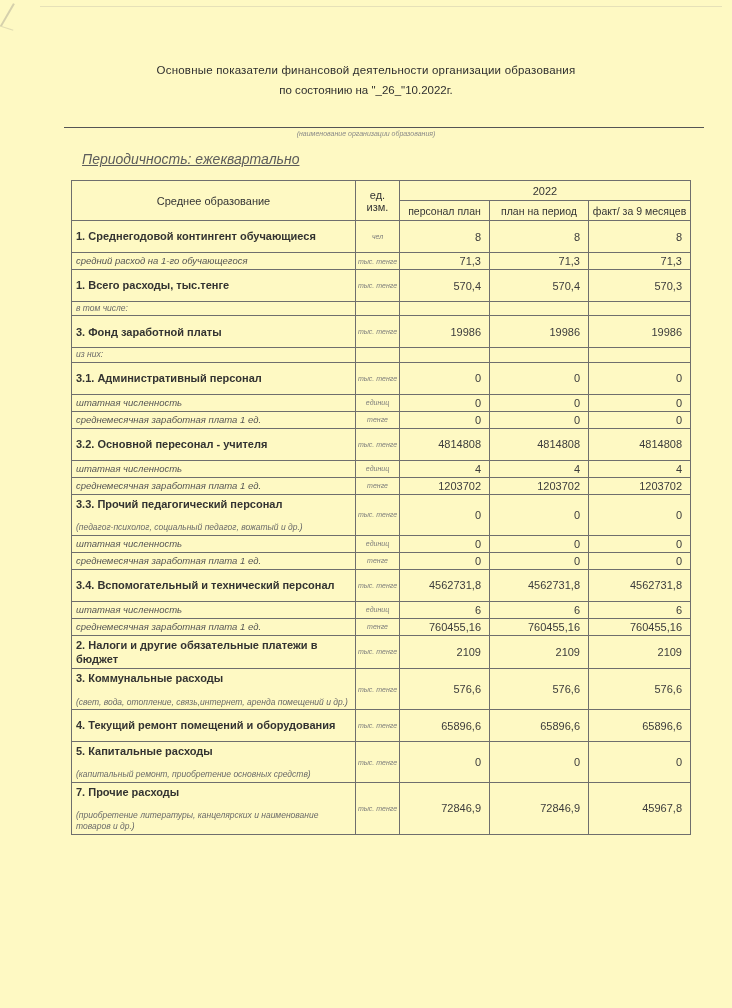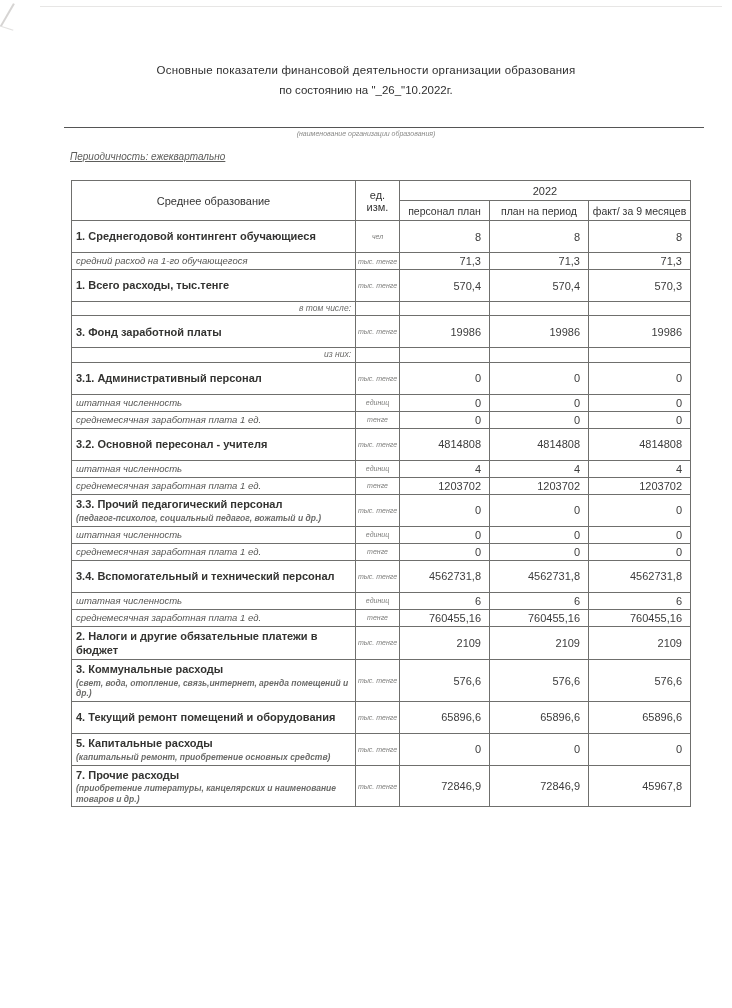--- a/index.html
+++ b/index.html
@@ -2,21 +2,21 @@
 <html><head>
 <meta charset="utf-8">
 <style>
   * { margin:0; padding:0; box-sizing:border-box; }
   html,body { background:#e8e6e2; }
   body { font-family:"Liberation Sans", sans-serif; }
   .page {
     position:relative;
     width:732px; height:1008px;
     margin:0 auto;
-    background:#ffffff;
+    background:#fef9c3;
     color:#3a3a3a;
     overflow:hidden;
   }
   .scan-edge {
     position:absolute; top:6px; left:40px; right:10px;
     border-top:1px solid rgba(160,155,150,0.25);
   }
   .scan-mark {
     position:absolute; top:4px; left:6px;
     width:14px; height:26px;
@@ -38,22 +38,22 @@
   }
   .org-rule {
     position:absolute; top:127px; left:64px; width:640px;
     border-top:1.5px solid #555;
   }
   .org-caption {
     position:absolute; top:130px; left:0; right:0;
     text-align:center; font-size:7px; font-style:italic; color:#8a8a88;
   }
   .periodicity {
-    position:absolute; top:151px; left:70px;
-    font-size:10px; font-style:italic; color:#5d5d5b;
+    position:absolute; top:151px; left:82px;
+    font-size:14px; font-style:italic; color:#5d5d5b;
     text-decoration:underline;
   }
   .table-wrap { position:absolute; top:180px; left:71px; width:619px; }
   table {
     width:100%;
     border-collapse:collapse;
     table-layout:fixed;
   }
   th, td {
     border:1px solid #6f6f6d;
@@ -72,31 +72,31 @@
     text-align:center; padding:1px 1px;
   }
   td.c-val {
     font-size:11px; color:#3c3c3c;
     text-align:right; padding:2px 8px 2px 2px;
     font-variant-numeric:tabular-nums;
   }
   .lbl { display:block; }
   .sublbl {
     display:block; font-size:8.5px; font-style:italic;
-    color:#6b6b69; font-weight:bold; line-height:1.25; margin-top:1px;
+    color:#6b6b69; font-weight:normal; line-height:1.25; margin-top:11px;
   }
   tr.row-main td.c-label .lbl {
     font-size:11px; font-weight:600; color:#333331; line-height:1.3;
   }
   tr.row-main td { height:32px; }
   tr.row-sub td { height:14px;margin-top:20px; }
   tr.row-sub td.c-label .lbl {
     font-size:9.5px; font-style:italic; color:#565654; line-height:1.2;
   }
-  tr.row-note td { height:12px;text-align:right; }
+  tr.row-note td { height:12px; }
   tr.row-note td.c-label .lbl {
     font-size:8.5px; font-style:italic; color:#6b6b69; line-height:1.1;
   }
 </style>
 </head>
 <body>
 
 <div class="page">
 
   <div class="scan-edge"></div>

